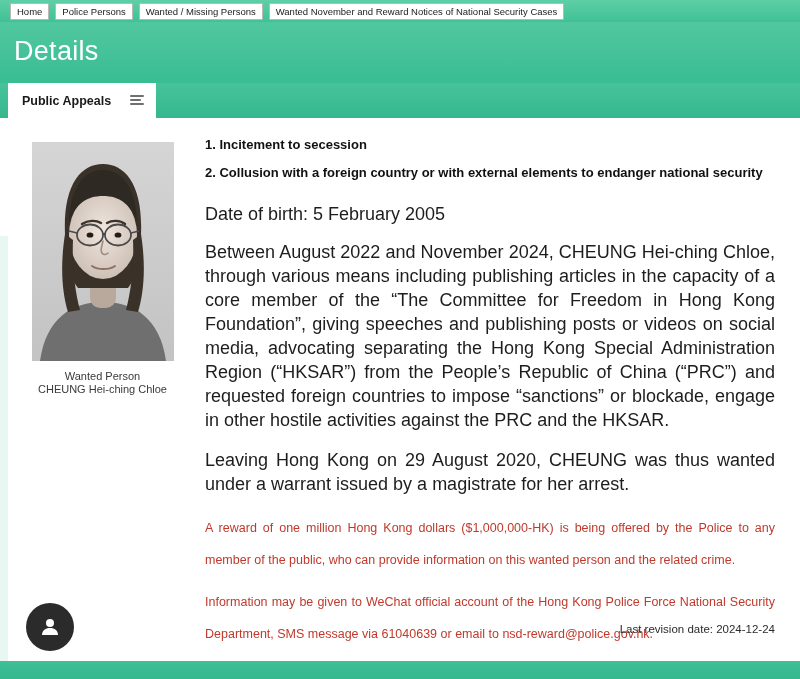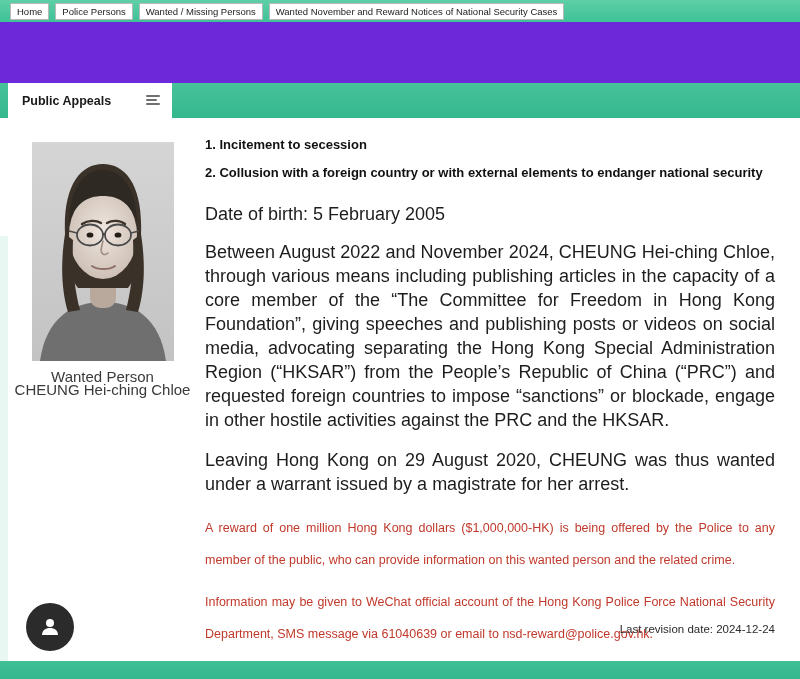--- a/index.html
+++ b/index.html
@@ -71,21 +71,21 @@
     top: 83px;
     left: 0;
     width: 800px;
     height: 35px;
     background: linear-gradient(180deg, #47c29a 0%, #35b88e 100%);
   }
   .tab {
     position: absolute;
     left: 8px;
     top: 0px;
-    width: 164px;
+    width: 148px;
     height: 35px;
     background: #ffffff;
     display: flex;
     align-items: center;
     justify-content: space-between;
     box-sizing: border-box;
     padding: 0 12px 0 14px;
   }
   .tab-label {
     font-size: 12.5px;
@@ -138,21 +138,21 @@
   }
   .photo-frame svg {
     display: block;
   }
   .photo-caption {
     position: absolute;
     left: 0;
     top: 252px;
     width: 205px;
     text-align: center;
-    font-size: 15px;
+    font-size: 11px;
     color: #3a3a3a;
     line-height: 13px;
   }
 
   
   .text-col {
     position: absolute;
     left: 205px;
     top: 16px;
     width: 570px;
@@ -230,20 +230,23 @@
 
 <div class="page">
 
   <div class="breadcrumb-bar">
     <span class="crumb">Home</span>
     <span class="crumb">Police Persons</span>
     <span class="crumb">Wanted / Missing Persons</span>
     <span class="crumb">Wanted November and Reward Notices of National Security Cases</span>
   </div>
 
+  <div class="header">
+    <div class="header-title">Details</div>
+  </div>
 
   <div class="tabstrip">
     <div class="tab">
       <span class="tab-label">Public Appeals</span>
       <span class="tab-menu-icon">
         <i></i>
           <i></i>
           <i></i>
       </span>
     </div>

